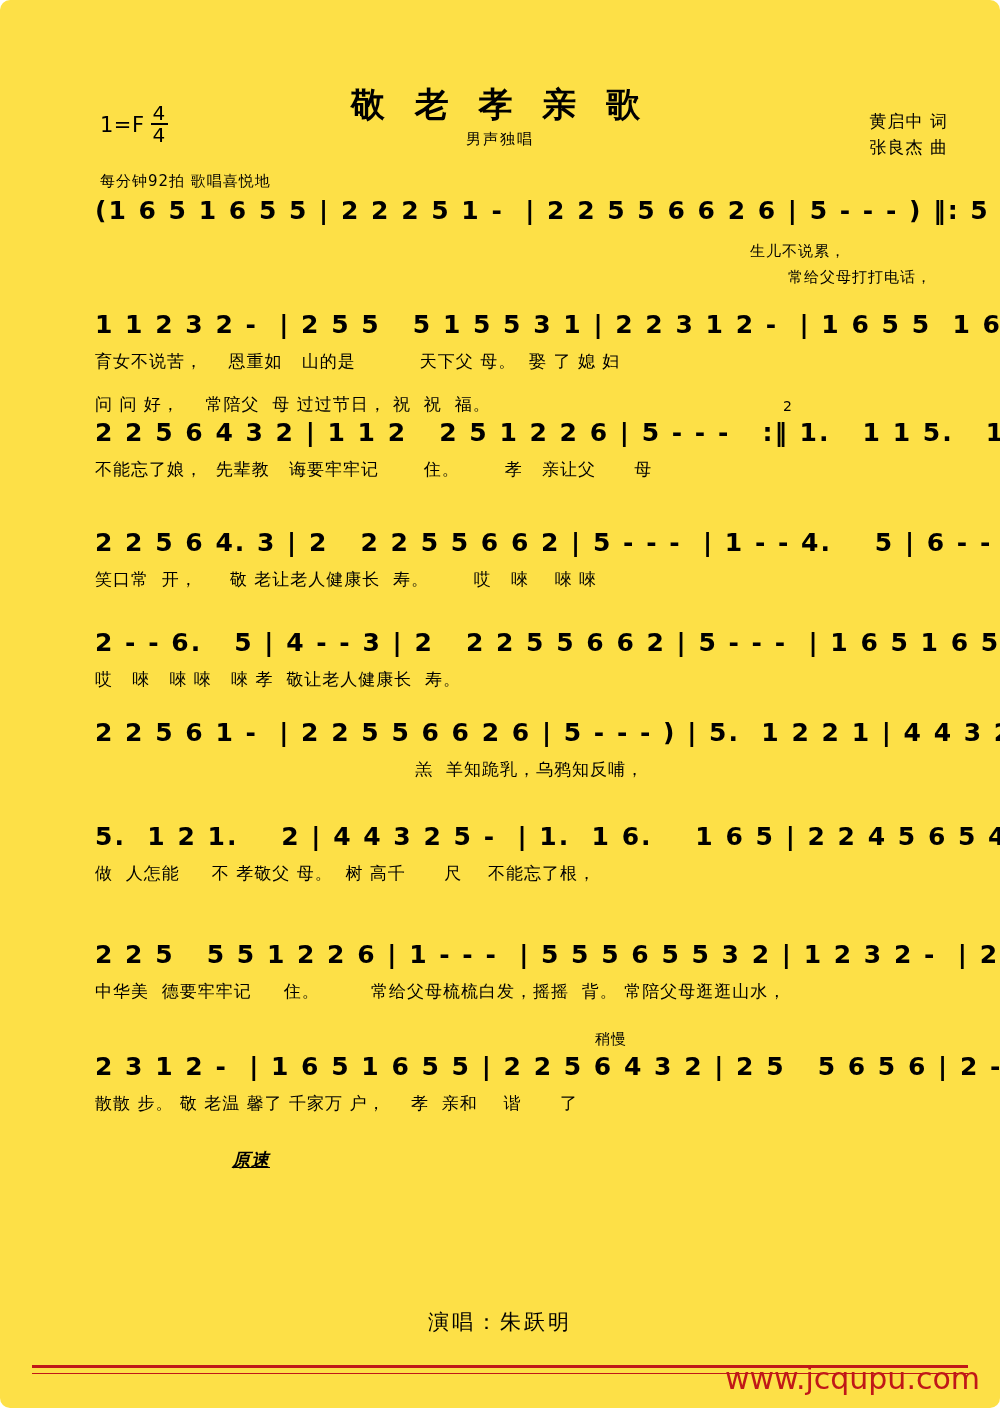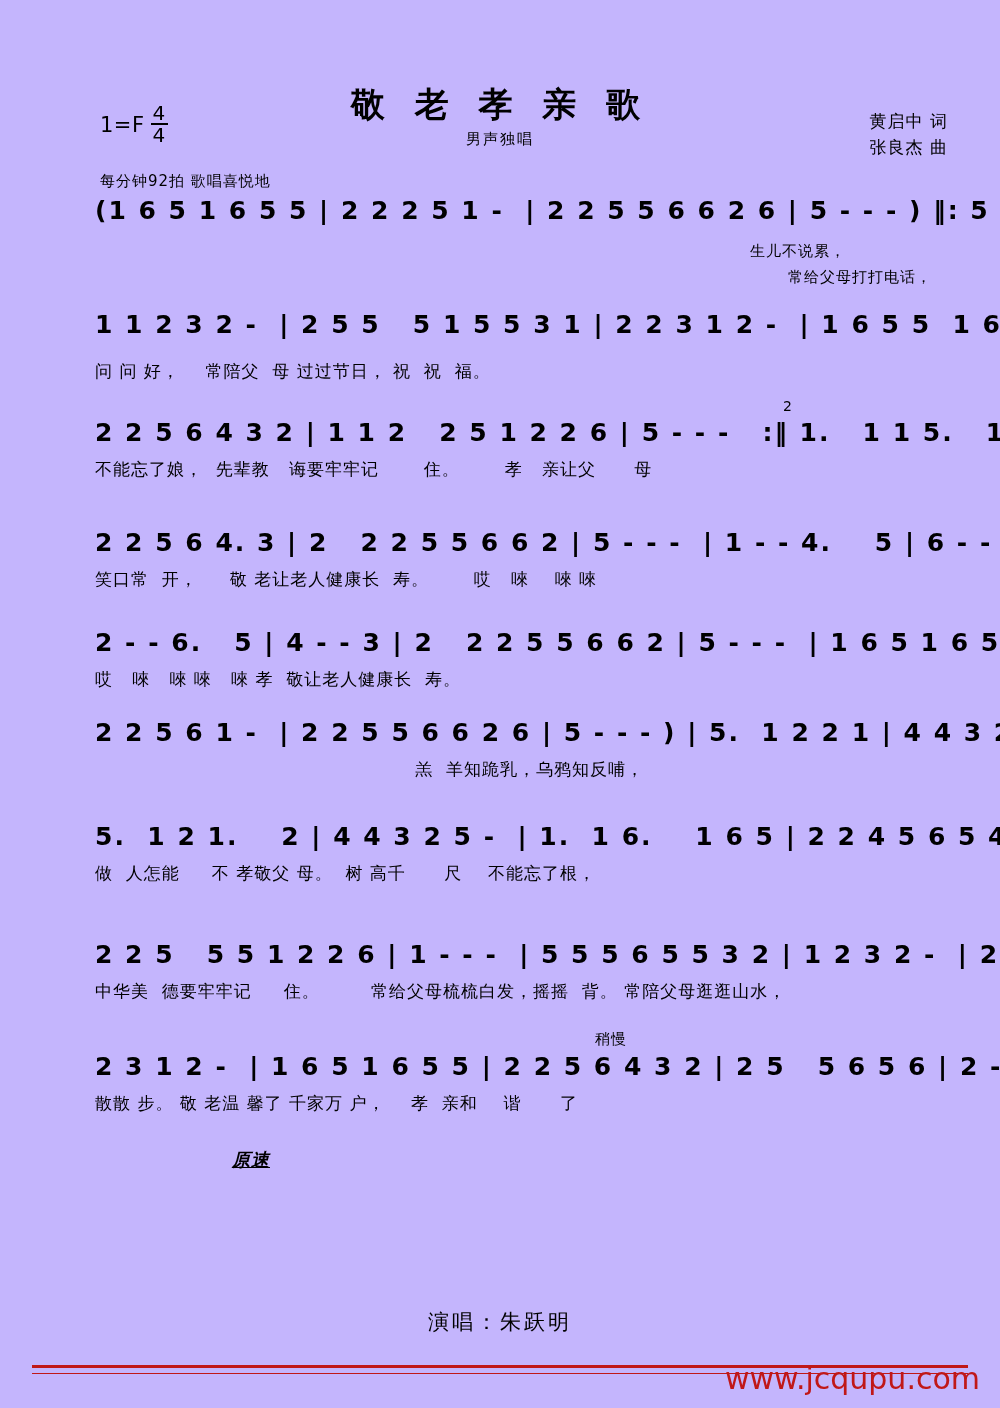--- a/index.html
+++ b/index.html
@@ -11,21 +11,22 @@
     width: 1000px;
     height: 1408px;
     position: relative;
     font-family: "DejaVu Sans", "Liberation Sans", sans-serif;
     color: #000;
     overflow: hidden;
   }
   .page {
     position: absolute;
     inset: 0;
-    background: #c4b5fd;
+    background: #fde047;
+    border-radius: 10px;
   }
   
   .key-sig {
     position: absolute;
     left: 100px;
     top: 105px;
     font-size: 21px;
     letter-spacing: 0.5px;
   }
   .key-sig .frac {
@@ -169,20 +170,21 @@
   <div class="tempo">每分钟92拍  歌唱喜悦地</div>
 
   <div class="system" style="top:196px;">
     <div class="notes">(1 6 5 1 6 5 5 | 2 2 2 5 1 -  | 2 2 5 5 6 6 2 6 | 5 - - - ) ‖: 5 5 5 6 5 5 3 2 |</div>
   </div>
   <div class="annot" style="left:750px; top:242px;">生儿不说累，</div>
   <div class="annot" style="left:788px; top:268px;text-align:right;">常给父母打打电话，</div>
 
   <div class="system" style="top:310px;">
     <div class="notes">1 1 2 3 2 -  | 2 5 5   5 1 5 5 3 1 | 2 2 3 1 2 -  | 1 6 5 5  1 6 5 |</div>
+    <div class="lyrics">育女不说苦，    恩重如   山的是          天下父 母。  娶 了 媳 妇</div>
     <div class="lyrics second">问 问 好，    常陪父  母 过过节日， 祝  祝  福。</div>
   </div>
 
   <div class="annot" style="left:783px; top:398px; font-size:14px;">2</div>
 
   <div class="system" style="top:418px;">
     <div class="notes">2 2 5 6 4 3 2 | 1 1 2   2 5 1 2 2 6 | 5 - - -   :‖ 1.   1 1 5.   1 6 5 |</div>
     <div class="lyrics">不能忘了娘，  先辈教   诲要牢牢记       住。       孝   亲让父      母</div>
   </div>
 

